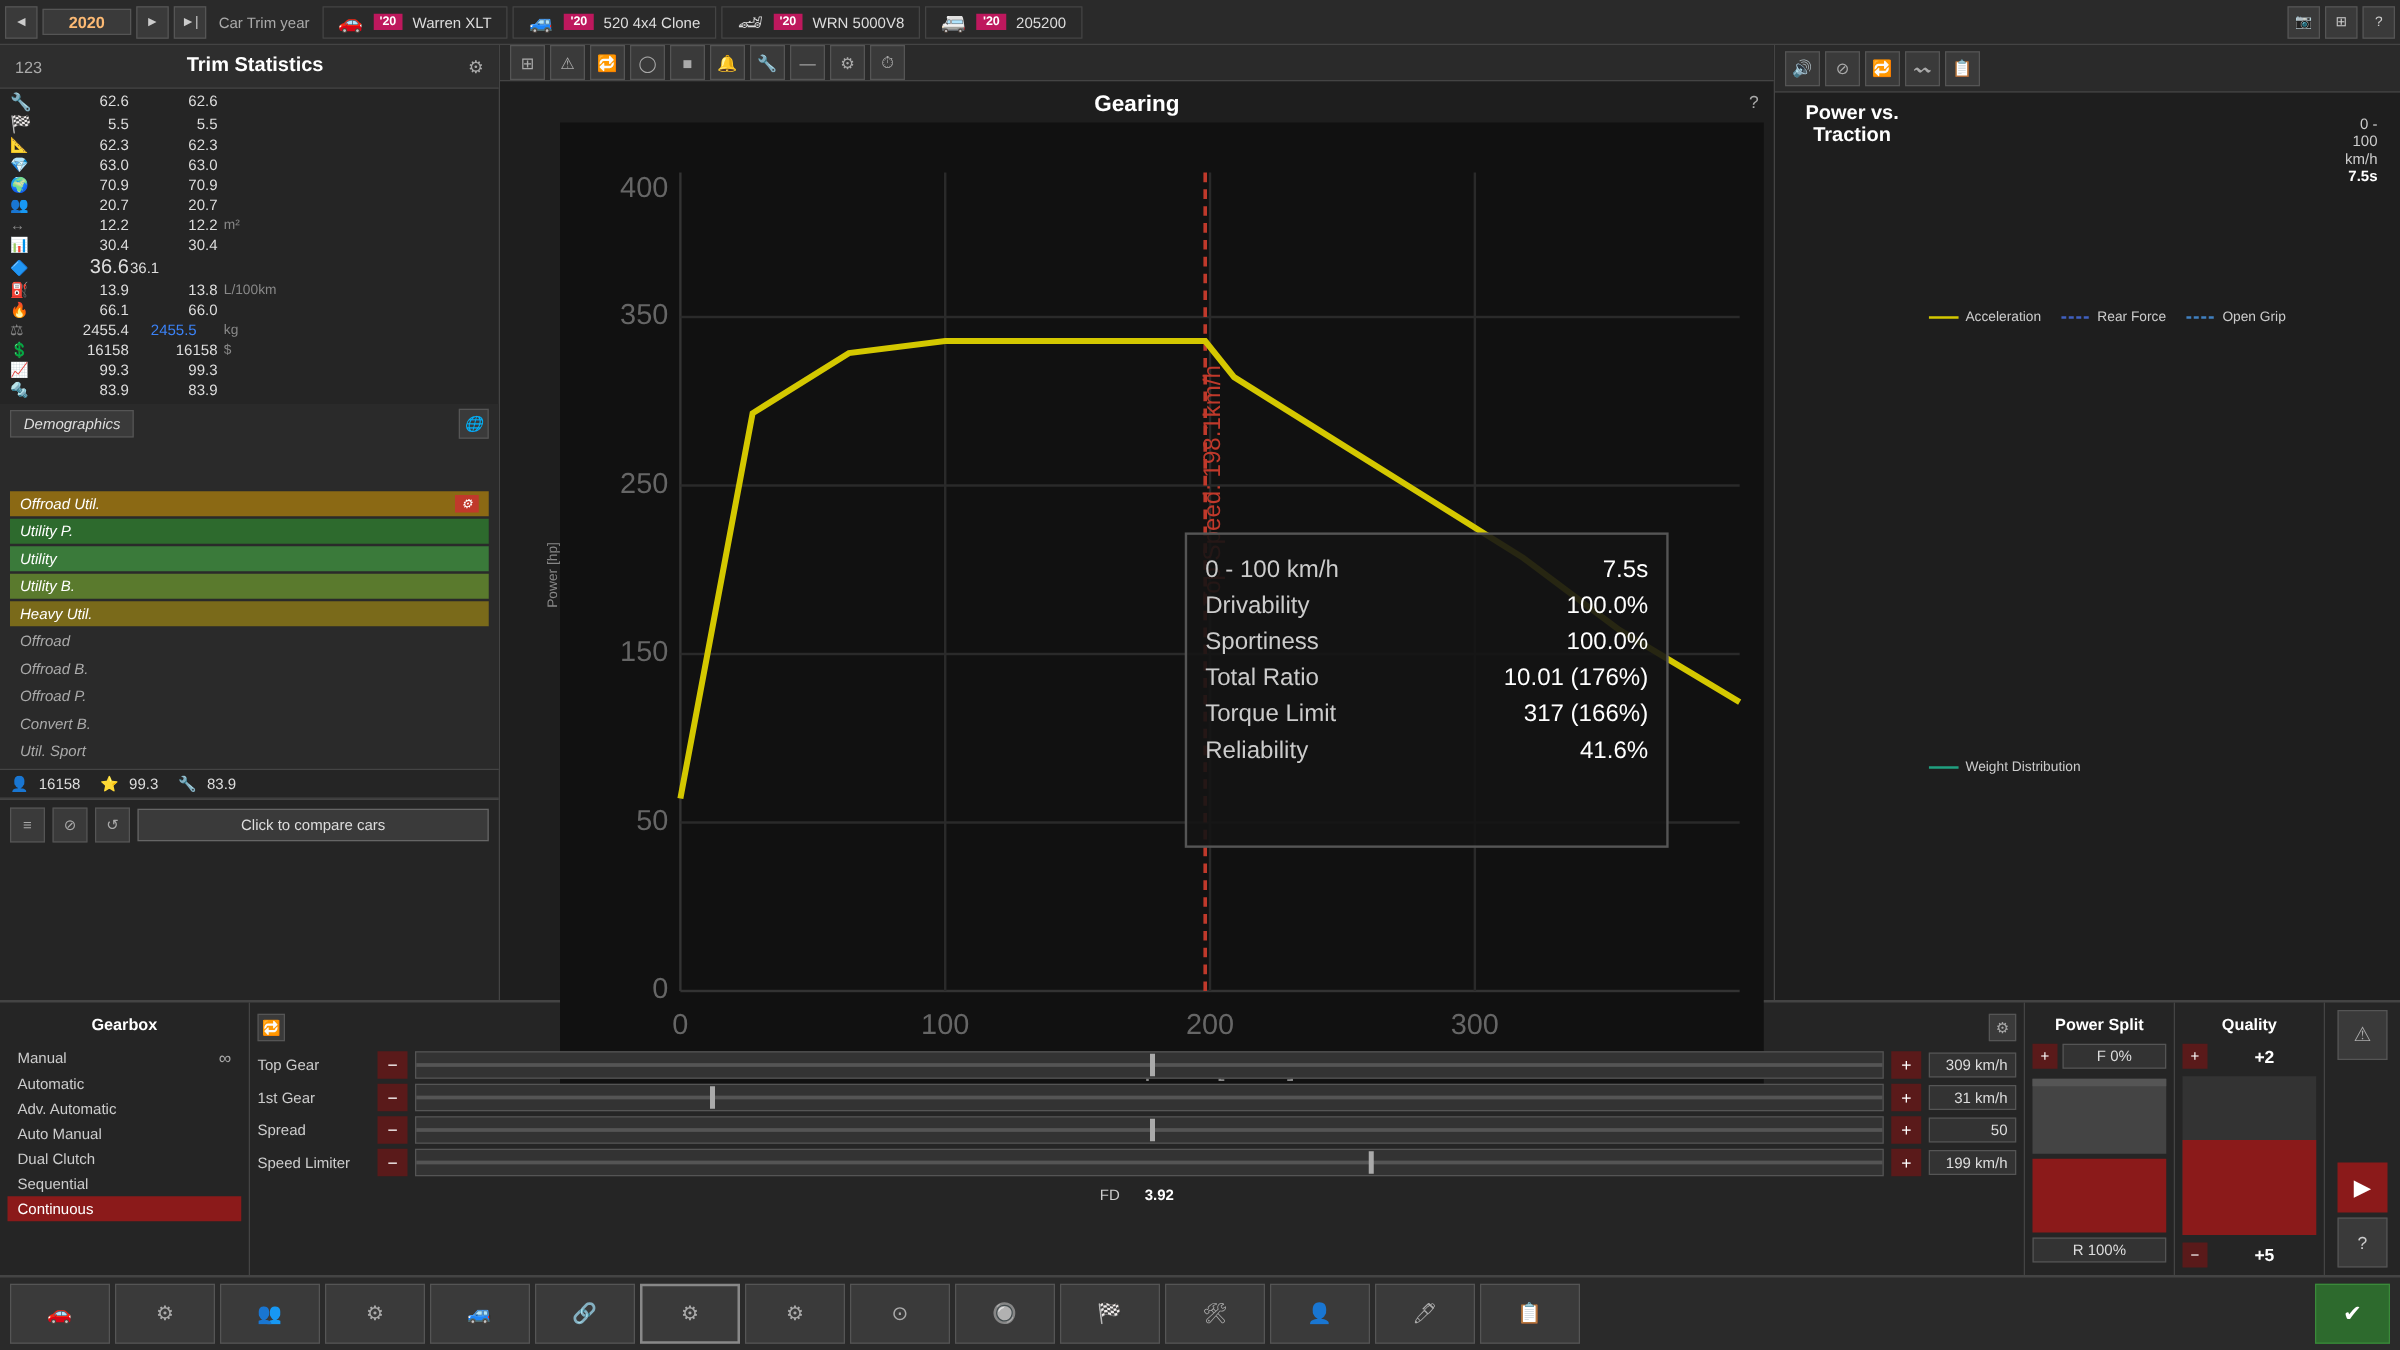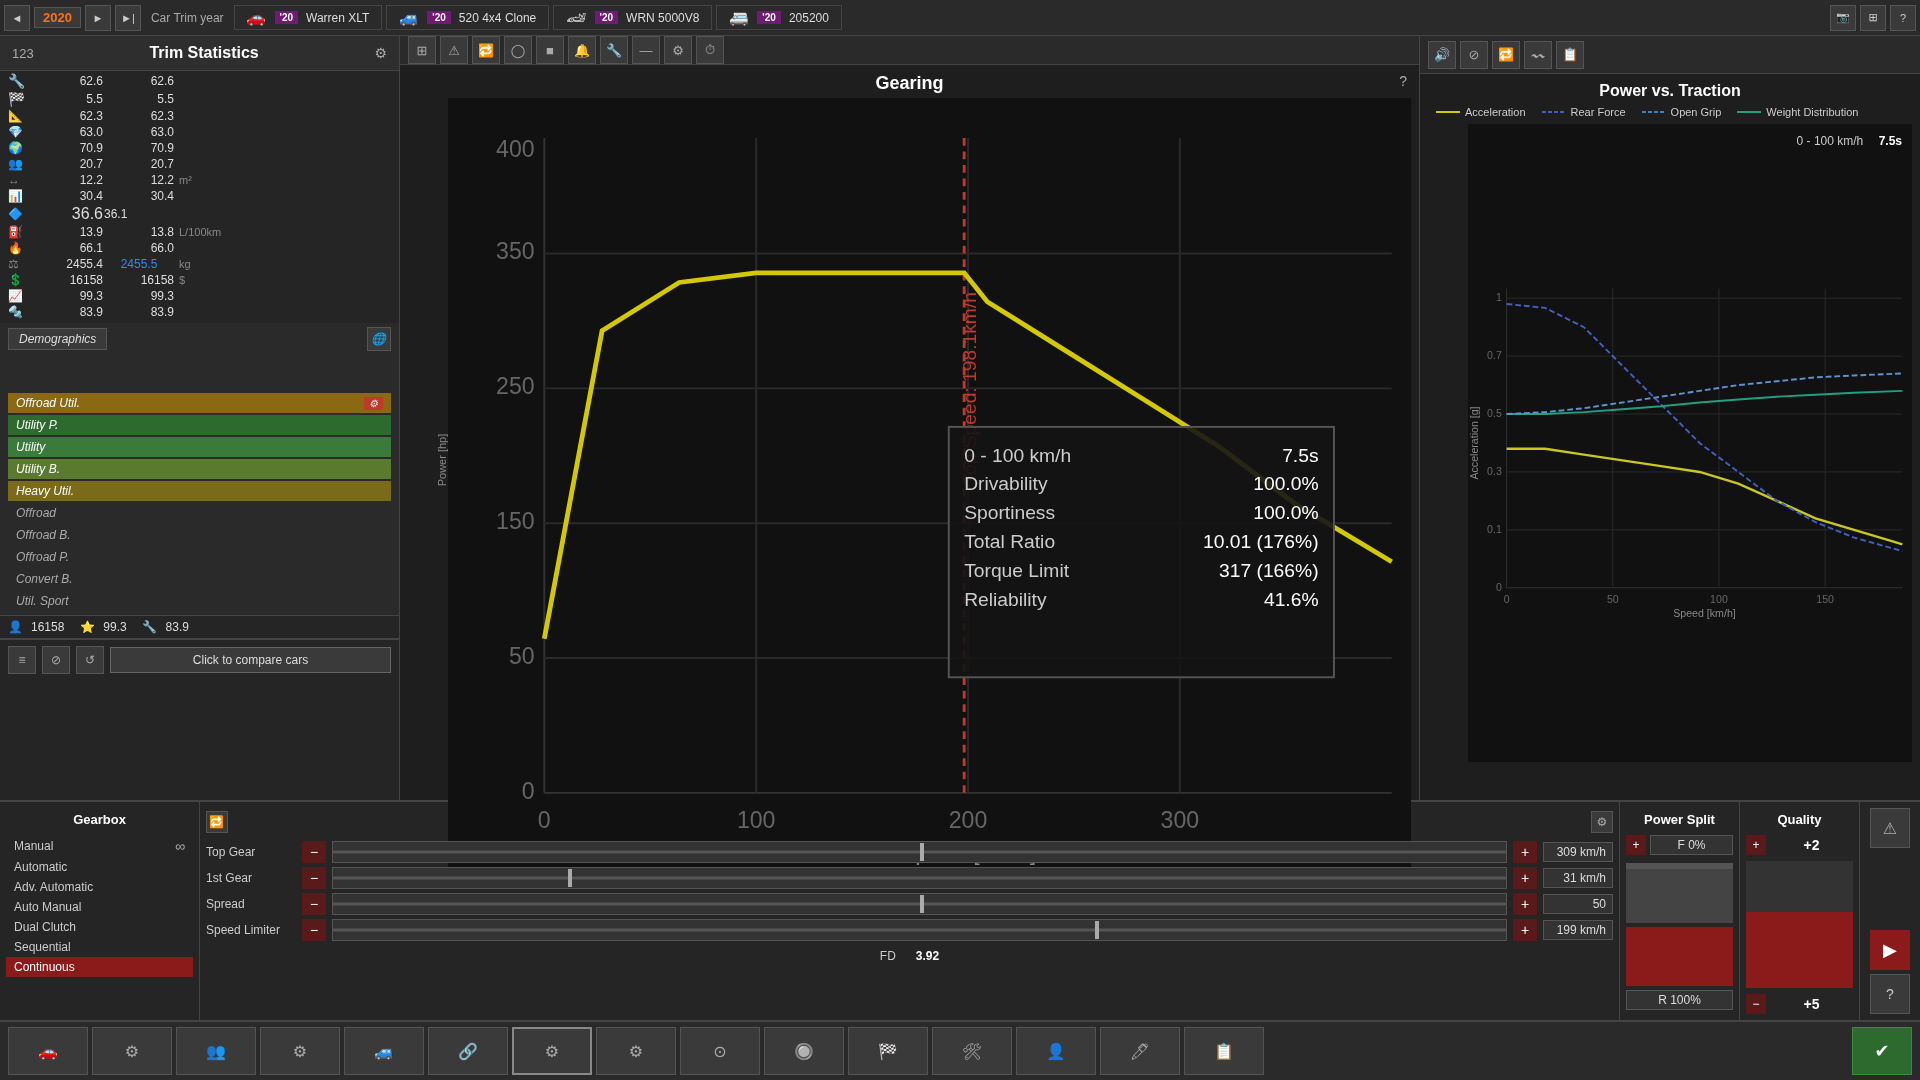--- a/index.html
+++ b/index.html
@@ -31,42 +31,42 @@
       height: 26px;
       display: flex;
       align-items: center;
       justify-content: center;
       cursor: pointer;
       font-size: 11px;
     }
     .top-bar-year {
       background: #3a3a3a;
       border: 1px solid #555;
-      color: #f97316;
-      padding: 2px 8px;
+      color: #fdba74;
+      padding: 2px 20px;
       font-weight: bold;
       font-size: 13px;
     }
     .top-bar-label {
       color: #aaa;
       padding: 0 6px;
       font-size: 12px;
     }
     .top-bar-car {
       background: #2a2a2a;
       border: 1px solid #444;
       color: #ddd;
       padding: 2px 12px;
       font-size: 12px;
       display: flex;
       align-items: center;
       gap: 8px;
     }
     .car-badge {
-      background: #701a75;
+      background: #be185d;
       color: #fff;
       padding: 1px 5px;
       font-size: 10px;
       font-weight: bold;
     }
     .top-bar-right {
       margin-left: auto;
       display: flex;
       gap: 4px;
     }
@@ -248,21 +248,21 @@
       height: 38px;
       display: flex;
       align-items: center;
       padding: 0 8px;
       gap: 4px;
       border-bottom: 1px solid #444;
     }
     .pvt-chart {
       flex: 1;
       display: flex;
-      flex-direction: column;
+      flex-direction: row;
       padding: 8px;
       position: relative;
     }
     .pvt-title {
       color: #fff;
       font-size: 16px;
       font-weight: bold;
       text-align: center;
       margin-bottom: 6px;
     }

